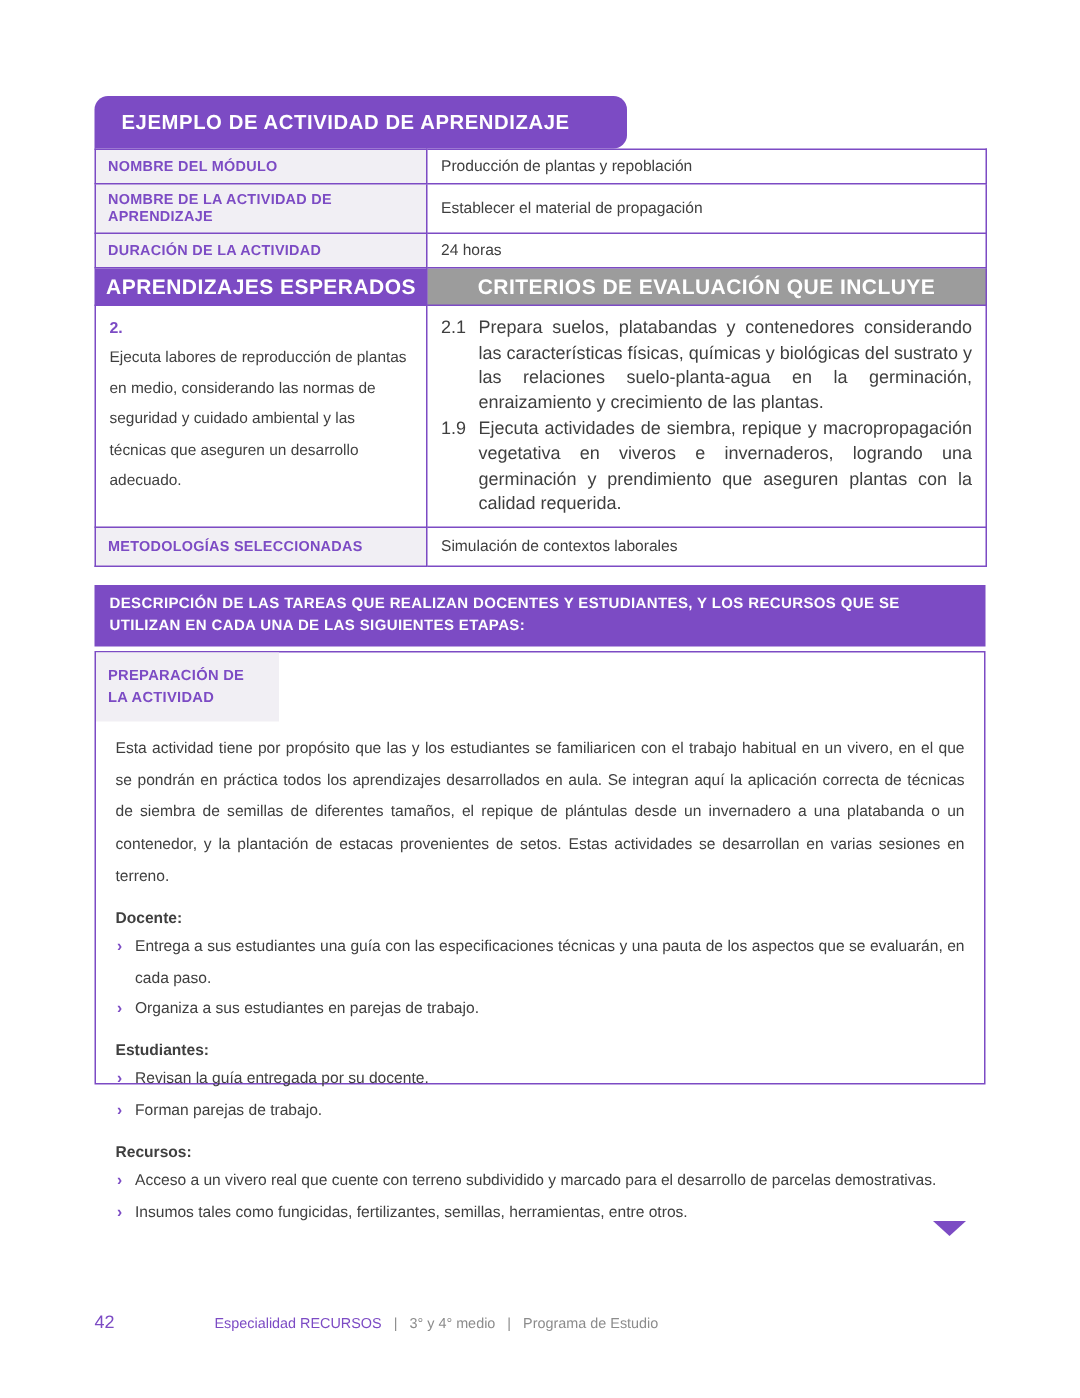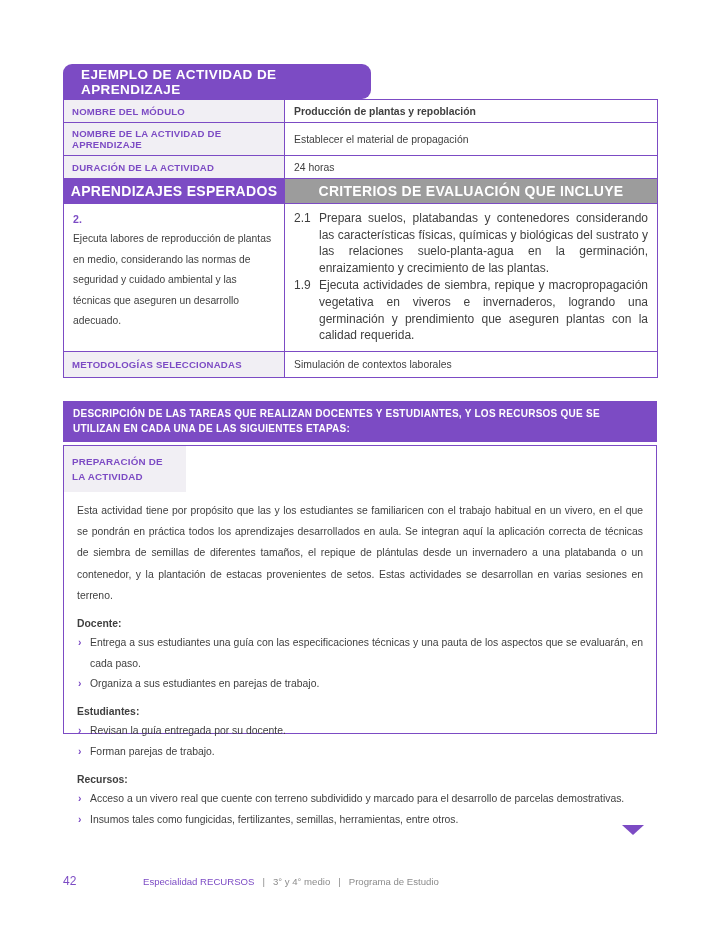--- a/index.html
+++ b/index.html
@@ -15,56 +15,56 @@
   body{
     width:720px;height:932px;position:relative;overflow:hidden;
     font-family:"Liberation Sans","DejaVu Sans",sans-serif;
     color:var(--body-text);
   }
   .page{width:720px;height:932px;position:relative;background:var(--white);}
   .content{position:absolute;left:63px;top:64px;width:594px;}
 
   
   .tab{
-    width:308px;height:35px;background:var(--purple);
+    width:355px;height:35px;background:var(--purple);
     border-radius:9px 9px 9px 0;
     display:flex;align-items:center;padding-left:18px;
     color:#fff;font-weight:bold;font-size:13.5px;letter-spacing:.4px;
   }
 
   
   table.info{width:594px;border-collapse:collapse;table-layout:fixed;}
   table.info td,table.info th{
     border:1.5px solid var(--purple);
     vertical-align:middle;
   }
   col.c1{width:221px;}
   col.c2{width:373px;}
   td.lbl{
     background:var(--label-bg);color:var(--purple);
     font-weight:bold;font-size:9.6px;letter-spacing:.2px;
     padding:5px 8px;height:23px;
   }
   td.val{font-size:10.4px;padding:5px 9px;color:var(--body-text);}
-  td.val.bold{font-weight:bold;margin-top:40px;}
+  td.val.bold{font-weight:normal;margin-top:40px;}
   th.hdr{height:24px;font-size:14px;font-weight:bold;color:#fff;
     text-align:center;letter-spacing:.3px;padding:4px 6px;}
   th.hdr-purple{background:var(--purple);}
   th.hdr-gray{background:var(--header-gray);}
   tr.big td{vertical-align:top;height:128px;padding:6px 9px;}
   .learning-num{color:var(--purple);font-weight:bold;font-size:10.6px;line-height:19px;}
   .learning-text{font-size:10.3px;line-height:20.5px;}
   .crit{position:relative;padding-left:25px;font-size:12px;line-height:16.6px;
     text-align:justify;margin-bottom:1px;}
   .crit-num{position:absolute;left:0;top:0;}
   td.metod-val{font-size:10.4px;padding:6px 9px;height:26px;}
 
   
   .banner{
-    margin-top:23px;background:var(--purple);color:#fff;
+    margin-top:12px;background:var(--purple);color:#fff;
     font-weight:bold;font-size:10px;line-height:15px;
     padding:5px 10px 6px 10px;letter-spacing:.25px;
   }
 
   
   .desc-box{
     margin-top:3px;border:1.5px solid var(--purple);
     display:flex;height:289px;position:relative;background:#fff;flex-direction:column;
   }
   .stage-col{

